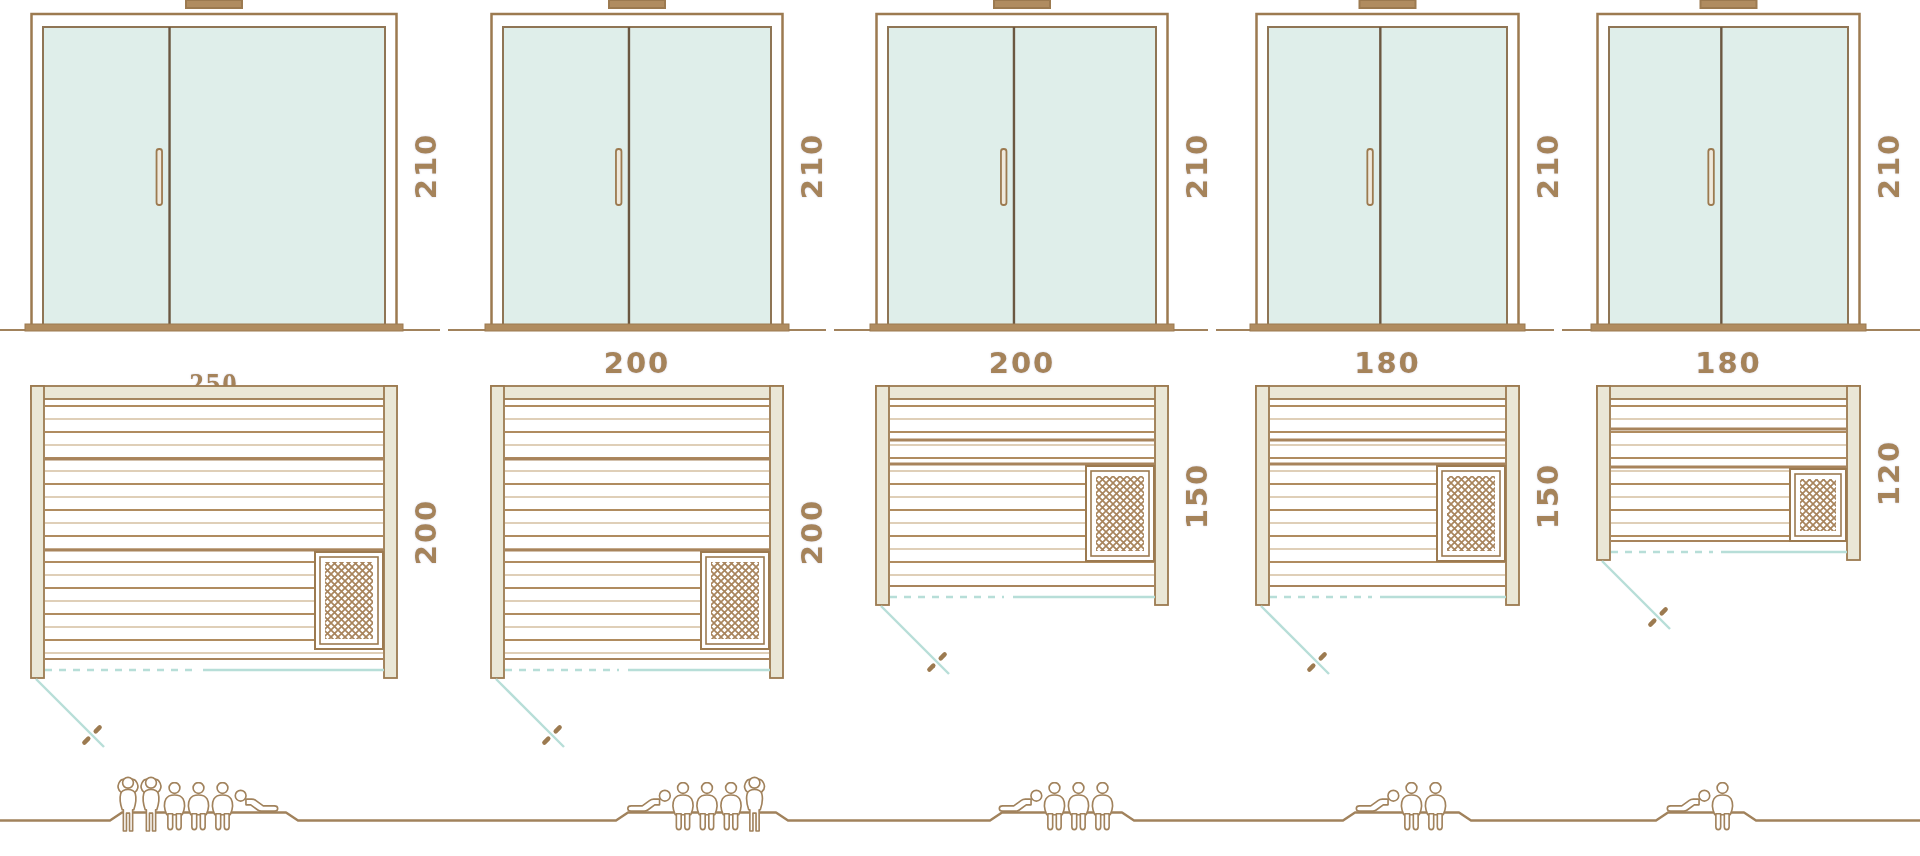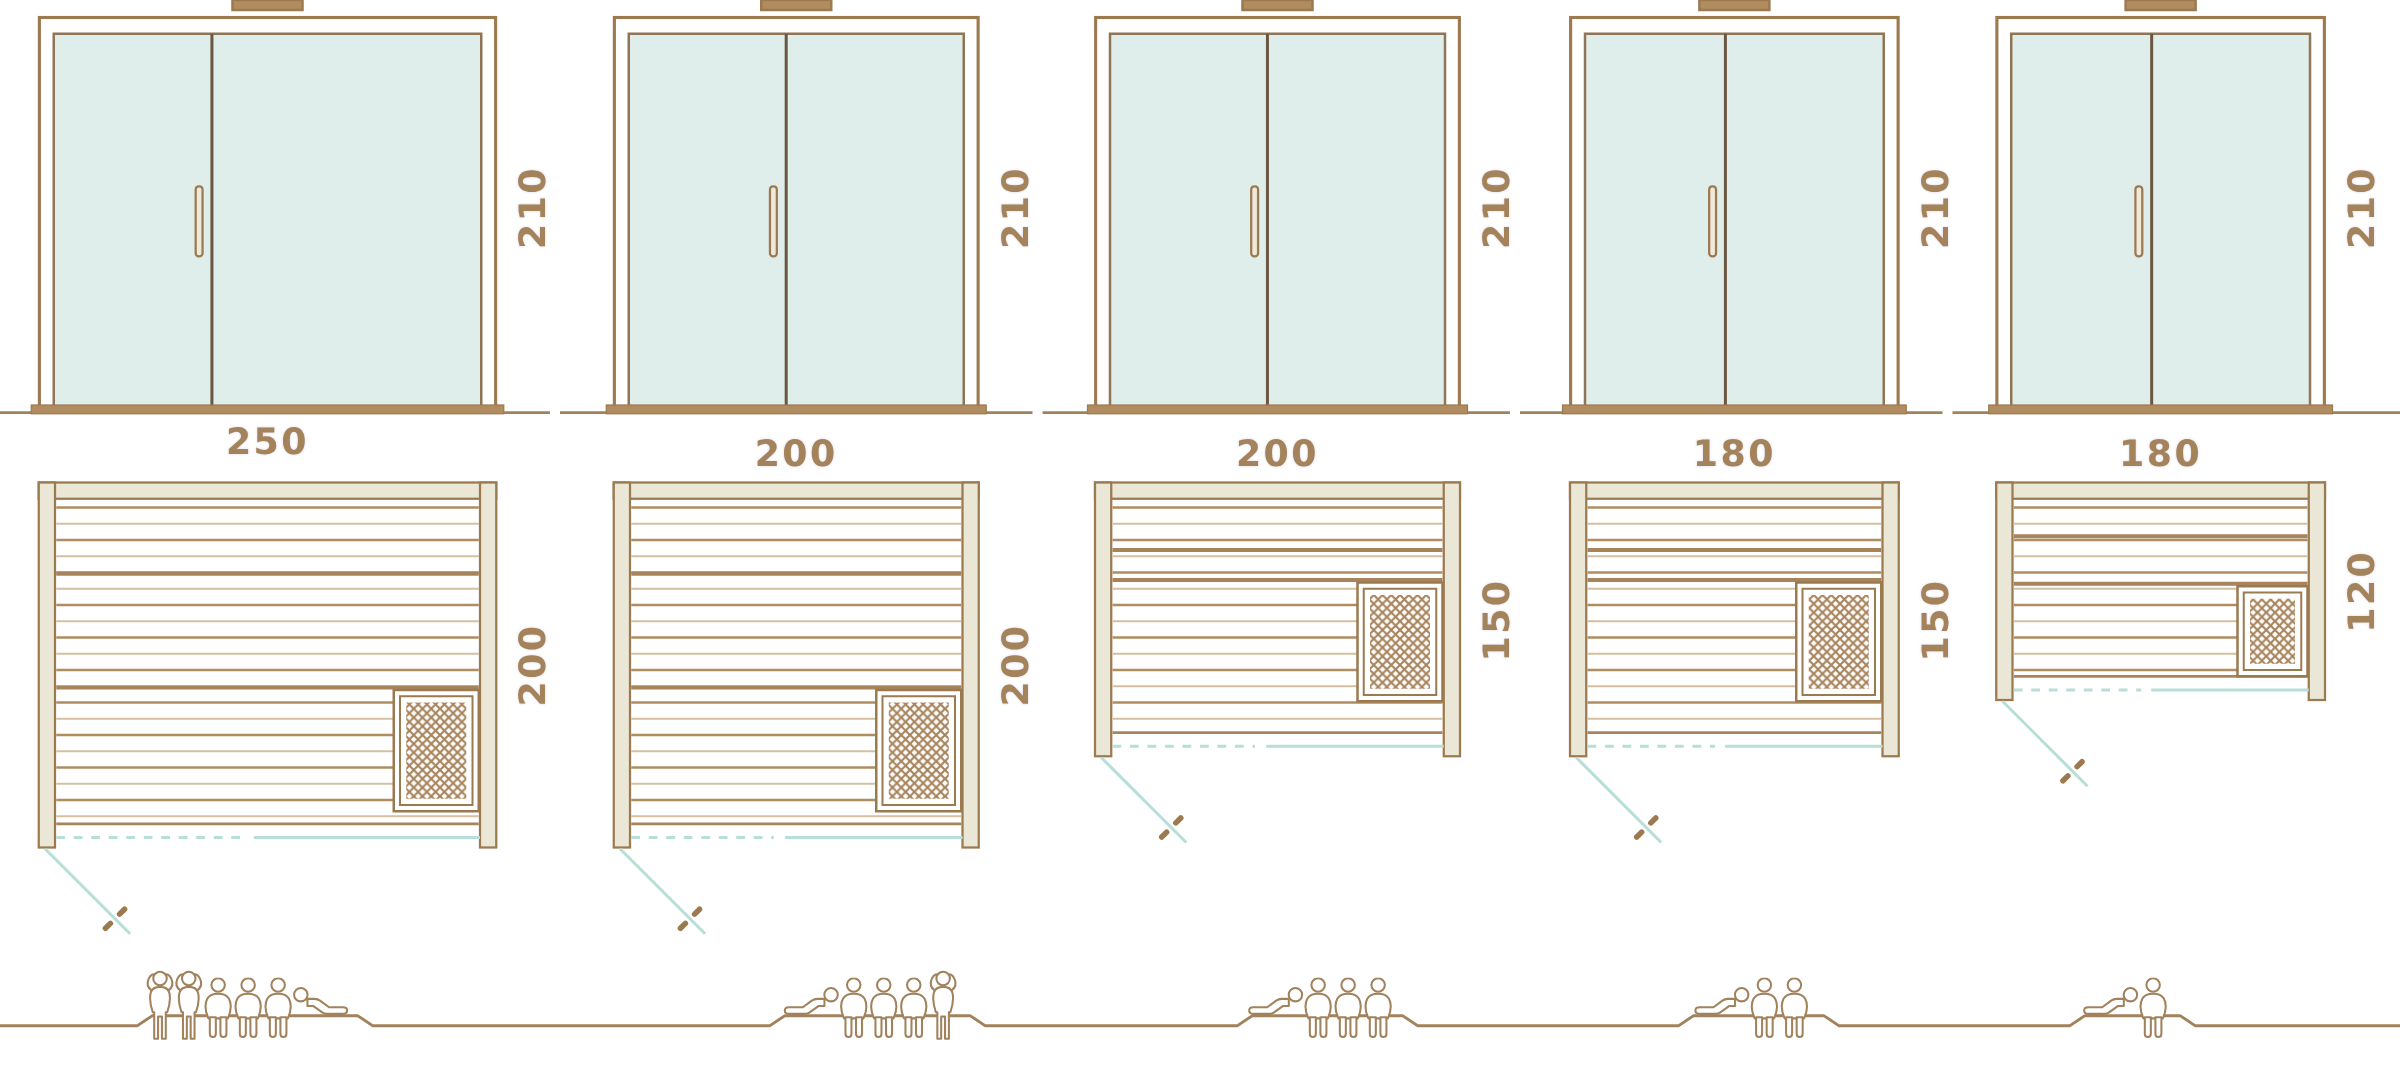--- a/index.html
+++ b/index.html
@@ -57,21 +57,21 @@
 
 <svg width="368" height="340" viewBox="0 0 368 340" style="left: 30px; top: 0px;">
       <rect x="156" y="0" width="56" height="8" fill="#b08c60" stroke="#9c7a50" stroke-width="2"></rect>
       <rect x="1.5" y="14" width="365" height="314" fill="#fff" stroke="#9c7a50" stroke-width="2.5"></rect>
       <rect x="13" y="27" width="342" height="299" fill="#dfeeea" stroke="#8f7555" stroke-width="2"></rect>
       <line x1="139.54" y1="27" x2="139.54" y2="326" stroke="#6b5741" stroke-width="2.4"></line>
       <rect x="126.53999999999999" y="149" width="5.5" height="56" rx="2.5" fill="#efe9dc" stroke="#9c7a50" stroke-width="1.8"></rect>
       <rect x="-5" y="324" width="378" height="7" fill="#b08c60" stroke="#9c7a50" stroke-width="1"></rect>
     </svg>
     <div class="dim dim-rot" style="left: 404px; top: 144px; width: 44px; height: 44px;">210</div>
-    <div class="dim" style="left: 30px; top: 336px; width: 368px; height: 34px;">250</div>
+    <div class="dim" style="left: 30px; top: 366px; width: 368px; height: 34px; font-family: Liberation Serif, serif;">250</div>
     <svg width="368" height="384" viewBox="0 0 368 384" style="left: 30px; top: 385px;">
       <defs>
         <pattern id="hatch0" width="7" height="7" patternUnits="userSpaceOnUse">
           <path d="M0,0 L7,7 M7,0 L0,7" stroke="#a8845c" stroke-width="1.7"></path>
         </pattern>
       </defs>
       <rect x="1" y="1" width="366" height="13" fill="#eae7d6" stroke="#9c7a50" stroke-width="1.8"></rect>
       <rect x="1" y="1" width="13" height="292" fill="#eae7d6" stroke="#9c7a50" stroke-width="1.8"></rect>
       <rect x="354" y="1" width="13" height="292" fill="#eae7d6" stroke="#9c7a50" stroke-width="1.8"></rect>
       <line x1="15" y1="21" x2="353" y2="21" stroke="#b08c60" stroke-width="2.1"></line>

